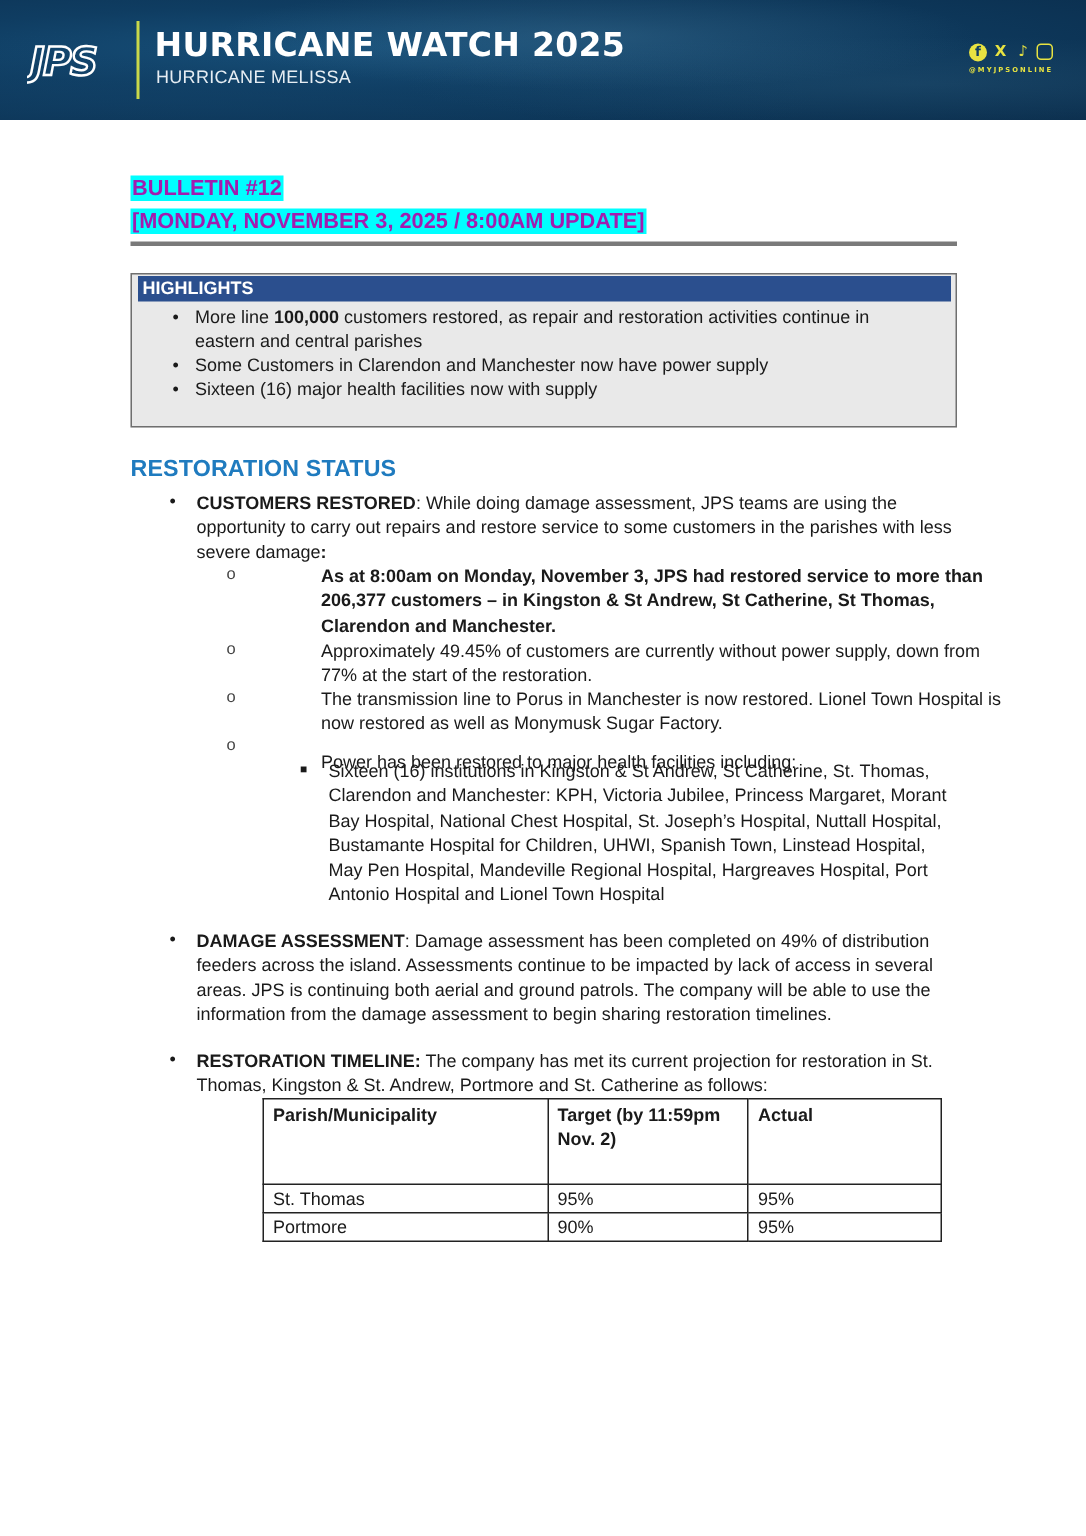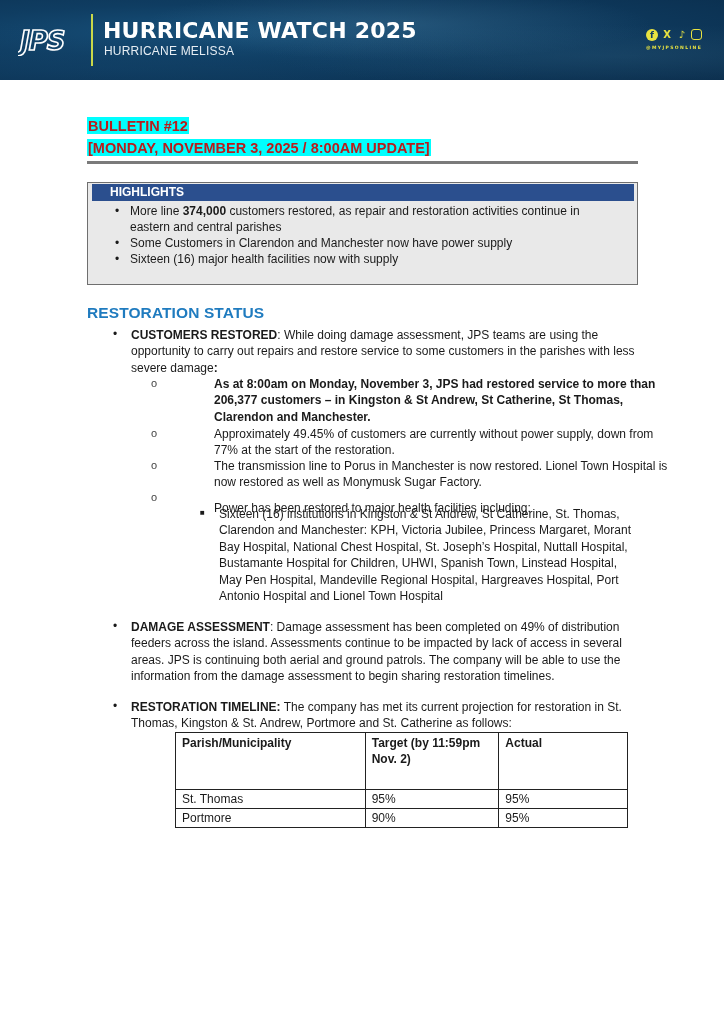--- a/index.html
+++ b/index.html
@@ -46,37 +46,37 @@
     .social .ig { border: 1.5px solid #e8e341; border-radius: 3px; width: 11px; height: 11px; font-size: 6px; }
     .handle {
       position: absolute; left: 646px; top: 45px;
       font-size: 4.5px; color: #e8e341; letter-spacing: 1.4px; font-weight: bold;
       font-family: "DejaVu Sans", sans-serif;
     }
 
     
     .bulletin {
       position: absolute; left: 87px; top: 118px;
-      font-family: "Liberation Sans", sans-serif; font-weight: bold; font-size: 14.5px; color: #b91c1c;
+      font-family: "Liberation Sans", sans-serif; font-weight: bold; font-size: 14.5px; color: #a21caf;
     }
     .bulletin span { background: #00ffff; padding: 1px 1px 0 1px; }
     .bulletin-line1 { position: absolute; left: 87px; top: 118px; }
     .bulletin-line2 { position: absolute; left: 87px; top: 140px; }
     .rule {
       position: absolute; left: 87px; top: 161px; width: 551px; height: 3px; background: #7a7a7a;
     }
 
     
     .highlights {
       position: absolute; left: 87px; top: 182px; width: 551px; height: 103px;
       background: #e9e9e9; border: 1px solid #6f6f6f;
     }
     .highlights-head {
       position: absolute; left: 4px; top: 1px; width: 542px; height: 17px;
-      background: #2b4f8e; color: #ffffff; font-weight: bold; font-size: 12px; line-height: 17px; padding-left: 18px;
+      background: #2b4f8e; color: #ffffff; font-weight: bold; font-size: 12px; line-height: 17px; padding-left: 3px;
     }
     .hl-list { position: absolute; left: 0; top: 20px; width: 100%; list-style: none; }
     .hl-list li {
       position: relative; padding-left: 42px; padding-right: 20px; font-size: 12px; line-height: 16px; color: #1a1a1a;
     }
     .hl-list li::before {
       content: "\2022"; position: absolute; left: 27px; top: 0; font-size: 12px;
     }
 
     
@@ -126,21 +126,21 @@
   <div class="handle">@MYJPSONLINE</div>
 </div>
 
 <div class="bulletin bulletin-line1"><span>BULLETIN #12</span></div>
 <div class="bulletin bulletin-line2"><span>[MONDAY, NOVEMBER 3, 2025 / 8:00AM UPDATE]</span></div>
 <div class="rule"></div>
 
 <div class="highlights">
   <div class="highlights-head">HIGHLIGHTS</div>
   <ul class="hl-list">
-    <li><span>More line </span><b>374,000</b><span> customers restored, as repair and restoration activities continue in eastern and central parishes</span></li>
+    <li><span>More line </span><b>100,000</b><span> customers restored, as repair and restoration activities continue in eastern and central parishes</span></li>
     <li>Some Customers in Clarendon and Manchester now have power supply</li>
     <li>Sixteen (16) major health facilities now with supply</li>
   </ul>
 </div>
 
 <div class="section-title">RESTORATION STATUS</div>
 
 <div class="bullet-l1" style="top:327px;">
   <span class="dot" style="top:0;">•</span>
 </div>

